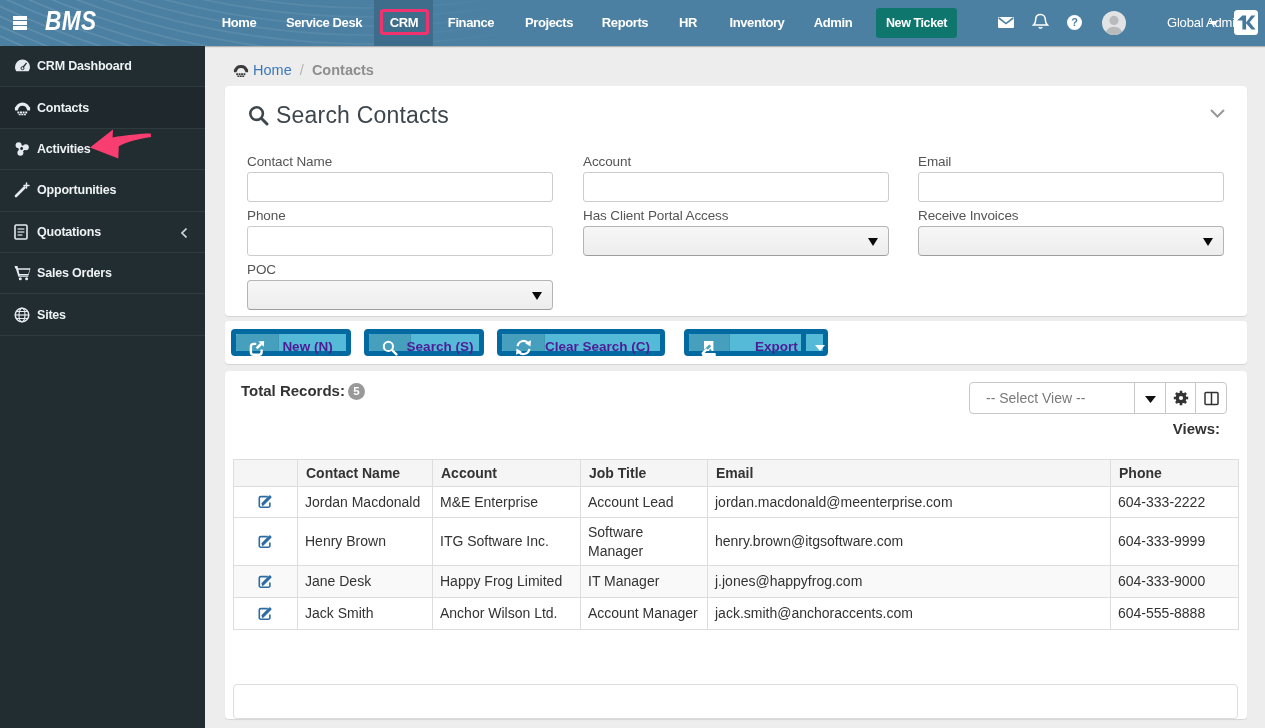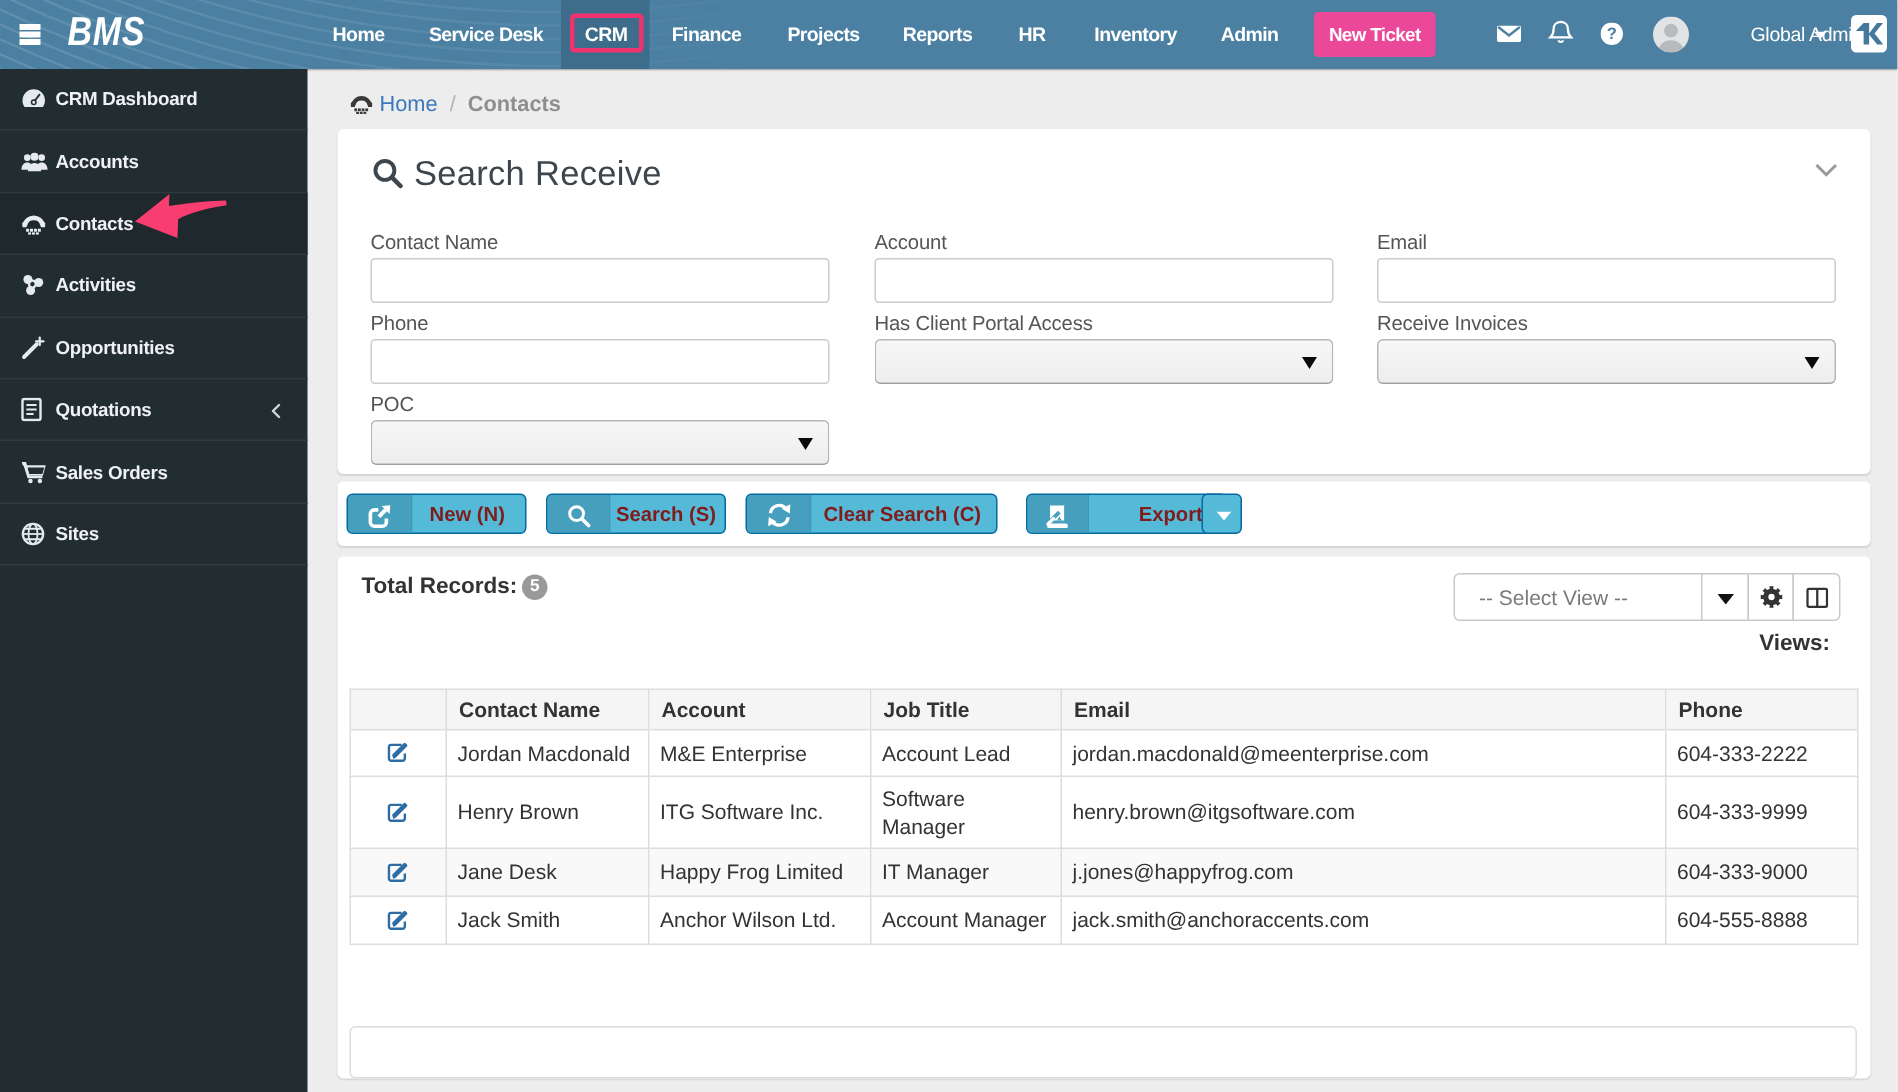--- a/index.html
+++ b/index.html
@@ -8,21 +8,21 @@
 .abs { position:absolute; }
 
 
 #nav { position:absolute; left:0; top:0; width:1265px; height:46px; background:#4c80a2; box-shadow:0 1px 1px rgba(0,0,0,.25); }
 #nav .burger { position:absolute; left:13px; top:16px; width:14px; }
 #nav .burger div { height:3.8px; background:#fff; margin-bottom:1.2px; }
 #logo { position:absolute; left:45px; top:6px; color:#fff; font-size:27px; font-weight:bold; font-style:italic; letter-spacing:0.5px; transform:scaleX(0.84); transform-origin:left center; }
 .navitem { position:absolute; top:0; height:46px; line-height:46px; color:#fff; font-size:13px; font-weight:bold; letter-spacing:-0.4px; transform:translateX(-50%); white-space:nowrap; }
 #crmtab { position:absolute; left:374px; top:0; width:59px; height:46px; background:#3e6c8b; }
 #crmbox { position:absolute; left:380px; top:8.5px; width:49px; height:26.5px; border:3px solid #f0336f; border-radius:3px; }
-#newticket { position:absolute; left:876px; top:8px; width:81px; height:30px; background:#ec4899; border-radius:3px; color:#fff; font-size:12.5px; font-weight:bold; letter-spacing:-0.4px; text-align:center; line-height:30px; }
+#newticket { position:absolute; left:876px; top:8px; width:81px; height:30px; background:#0f766e; border-radius:3px; color:#fff; font-size:12.5px; font-weight:bold; letter-spacing:-0.4px; text-align:center; line-height:30px; }
 #gadmin { position:absolute; left:1131px; top:0; height:46px; line-height:46px; color:#fff; font-size:13px; letter-spacing:-0.2px;margin-left:36px; }
 #ktile { position:absolute; left:1234px; top:9.5px; width:24px; height:25px; background:#fff; border-radius:3.5px; }
 
 
 #side { position:absolute; left:0; top:46px; width:205px; height:682px; background:#222d32; }
 .sitem { position:relative; height:41.4px; border-bottom:1px solid #2f3940; color:#eef2f4; font-size:12.5px; font-weight:bold; letter-spacing:-0.2px; }
 .sitem span.txt { position:absolute; left:37px; top:50%; transform:translateY(-50%); }
 .sitem svg.ic { position:absolute; left:14px; top:50%; transform:translateY(-50%); }
 .sitem.active { background:#1e282d; }
 
@@ -32,21 +32,21 @@
 #p1 { left:225px; top:86px; width:1022px; height:230px; }
 #p2 { left:225px; top:321px; width:1022px; height:43px; }
 #p3 { left:225px; top:371px; width:1022px; height:348px; }
 #ptitle { position:absolute; left:276px; top:102px; font-size:23px; color:#3d464d; letter-spacing:0.2px; }
 label.f { position:absolute; font-size:13.5px; color:#555; letter-spacing:-0.1px; }
 input.f { position:absolute; width:306px; height:30px; border:1px solid #ccc; border-radius:3px; background:#fff; }
 .sel { position:absolute; width:306px; height:30px; border:1px solid #b5b5b5; border-bottom-color:#9e9e9e; border-radius:4px; background:linear-gradient(#f7f7f7,#ededed); }
 .sel .car { position:absolute; right:10px; top:11px; width:0; height:0; border-left:5.5px solid transparent; border-right:5.5px solid transparent; border-top:8.5px solid #0a0a0a; }
 
 
-.tbtn { position:absolute; top:329px; height:27px; background:#55b9d8; border:1px solid #0369a1; border-radius:4px; color:#7f1d1d; font-size:13.5px; font-weight:bold; }
+.tbtn { position:absolute; top:329px; height:27px; background:#55b9d8; border:5px solid #0369a1; border-radius:4px; color:#4c1d95; font-size:13.5px; font-weight:bold; }
 .tbtn .ic { position:absolute; left:0; top:0; bottom:0; background:#479fbe; border-radius:3px 0 0 3px; border-right:1px solid #3f97b6; }
 .tbtn .lbl { position:absolute; top:0; bottom:0; right:0; text-align:center; line-height:25px; }
 
 
 #trec { position:absolute; left:241px; top:382px; font-size:15px; font-weight:bold; color:#333; }
 #badge { position:absolute; left:348px; top:383px; width:17px; height:17px; background:#999; border-radius:50%; color:#fff; font-size:11.5px; font-weight:bold; text-align:center; line-height:17px; }
 #viewgrp { position:absolute; left:969px; top:382px; height:32px; }
 #viewgrp .seg { position:absolute; top:0; height:32px; background:#fff; border:1px solid #c8c8c8; }
 #views { position:absolute; left:1140px; top:420px; width:80px; text-align:right; font-size:15px; font-weight:bold; color:#333; }
 
@@ -158,31 +158,20 @@
   <div class="sitem">
       <svg class="ic" width="17" height="15" viewBox="0 0 17 15">
         <path fill="#e4eaee" d="M8.5 1 A7.5 7.5 0 0 0 1 8.5 c0 1.6.5 3.1 1.35 4.3 h12.3 A7.45 7.45 0 0 0 16 8.5 7.5 7.5 0 0 0 8.5 1z"></path>
         <g stroke="#222d32" stroke-width="1.3">
           <line x1="8.5" y1="9.5" x2="12.6" y2="4.3"></line>
         </g>
         <circle cx="8.5" cy="9.7" r="1.5" fill="#e4eaee" stroke="#222d32" stroke-width="1"></circle>
       </svg>
       <span class="txt">CRM Dashboard</span>
     </div>
-  <div class="sitem">
-      <svg class="ic" width="18" height="15" viewBox="0 0 18 15" fill="#e4eaee">
-        <circle cx="4.2" cy="4.6" r="2.2"></circle>
-        <circle cx="13.8" cy="4.6" r="2.2"></circle>
-        <path d="M0.3 12.6 c0-3 1.7-4.8 3.9-4.8 1 0 1.9.4 2.6 1.1 -.9 1-1.4 2.3-1.4 3.7z"></path>
-        <path d="M17.7 12.6 c0-3-1.7-4.8-3.9-4.8 -1 0-1.9.4-2.6 1.1 .9 1 1.4 2.3 1.4 3.7z"></path>
-        <circle cx="9" cy="4" r="2.7"></circle>
-        <path d="M4.6 13.6 c0-3.4 2-5.4 4.4-5.4 s4.4 2 4.4 5.4z"></path>
-      </svg>
-      <span class="txt">Accounts</span>
-    </div>
   <div class="sitem active">
       <svg class="ic" width="17" height="15" viewBox="0 0 17 15">
         <path d="M2.6 8.6 A6 6 0 0 1 14.4 8.6" fill="none" stroke="#e6ecef" stroke-width="3.2"></path>
         <rect x="0.9" y="6.6" width="3" height="3.4" rx="0.6" fill="#e6ecef"></rect>
         <rect x="13.1" y="6.6" width="3" height="3.4" rx="0.6" fill="#e6ecef"></rect>
         <g fill="#e6ecef">
           <rect x="3.4" y="11" width="2" height="2"></rect>
           <rect x="6" y="11" width="2" height="2"></rect>
           <rect x="8.6" y="11" width="2" height="2"></rect>
           <rect x="11.2" y="11" width="2" height="2"></rect>
@@ -266,21 +255,21 @@
       </g>
     </svg>
   <span style="color:#3a79b9"> Home</span><span style="color:#b3b3b3"> &nbsp;/&nbsp; </span><span style="color:#8e8e8e;font-weight:bold">Contacts</span>
 </div>
 
 <div class="panel" id="p1"></div>
 <svg class="abs" style="left:248px;top:105px" width="21" height="21" viewBox="0 0 21 21" fill="none" stroke="#3d464d">
     <circle cx="8.6" cy="8.6" r="6.3" stroke-width="2.6"></circle>
     <line x1="13.3" y1="13.3" x2="19" y2="19" stroke-width="3" stroke-linecap="round"></line>
   </svg>
-<div id="ptitle">Search Receive</div>
+<div id="ptitle">Search Contacts</div>
 <svg class="abs" style="left:1210px;top:109px" width="15" height="9">
     <path d="M1 1 L7.5 7.5 L14 1" stroke="#999" stroke-width="2" fill="none"></path>
   </svg>
 
 <label class="f" style="left:247px;top:154px">Contact Name</label>
 <label class="f" style="left:583px;top:154px">Account</label>
 <label class="f" style="left:918px;top:154px">Email</label>
 <input class="f" style="left: 247px; top: 172px;">
 <input class="f" style="left: 583px; top: 172px;">
 <input class="f" style="left: 918px; top: 172px;">

